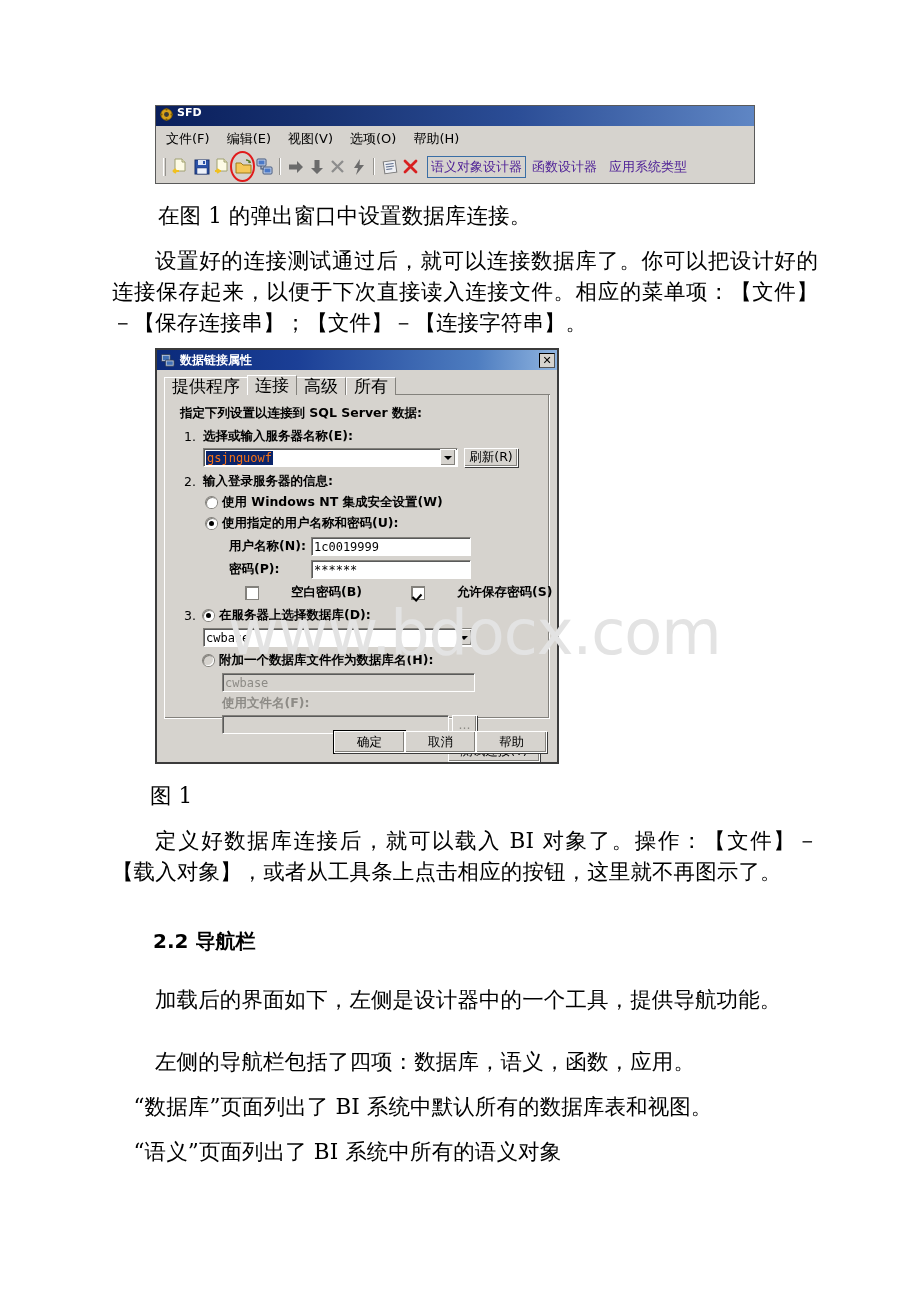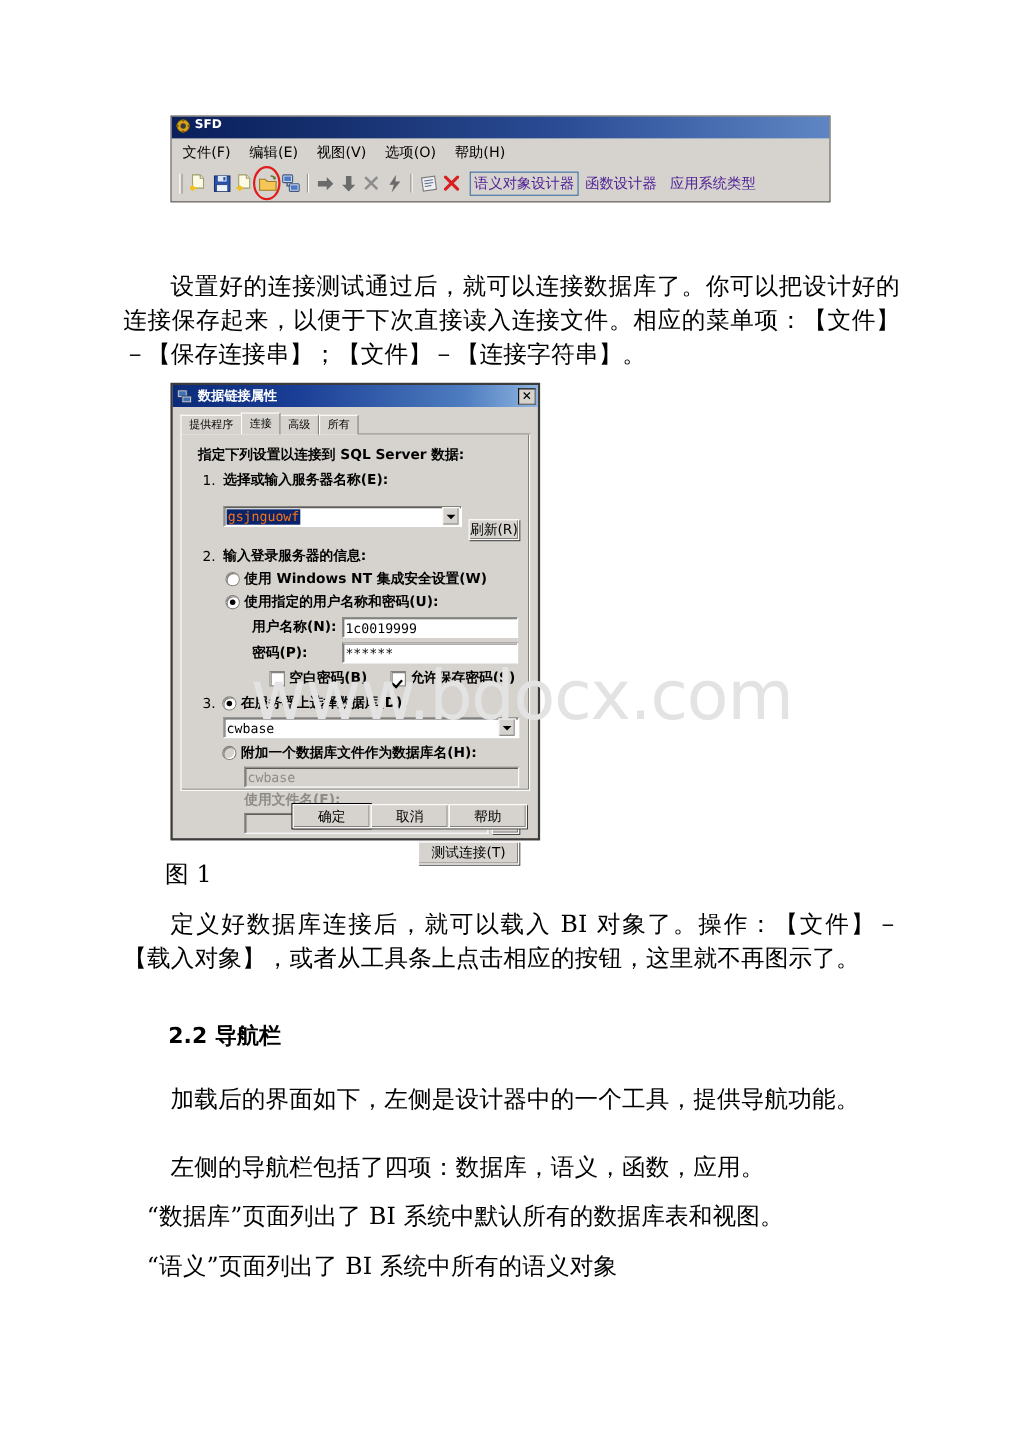--- a/index.html
+++ b/index.html
@@ -117,21 +117,21 @@
     width: 25px; height: 31px;
     border: 2px solid #e01b1b;
     border-radius: 50%;
     pointer-events: none;
   }
 
   
   #dlg {
     position: absolute;
     left: 155px; top: 348px;
-    width: 336px; height: 416px;
+    width: 404px; height: 416px;
     background: #d6d3ce;
     border: 2px solid #3b3b3b;
     font-family: "DejaVu Sans", "Liberation Sans", sans-serif;
   }
   #dlg-title {
     height: 20px;
     background: linear-gradient(to right, #0b2a7a 0%, #1b3f96 35%, #4e7dc0 80%, #8fb4e0 100%);
     display: flex; align-items: center;
     padding: 0 2px 0 4px;
   }
@@ -151,21 +151,21 @@
   #dlg-body { padding: 5px 7px 0 7px; }
 
   
   #tabstrip {
     display: flex; align-items: flex-end;
     height: 20px;
     position: relative;
     z-index: 2;
   }
   .dtab {
-    font-size: 10px;
+    font-size: 17px;
     padding: 2px 7px 2px 7px;
     background: #d6d3ce;
     border-top: 1px solid #fff;
     border-left: 1px solid #fff;
     border-right: 1px solid #83817c;
     color: #000;
     height: 18px;
     line-height: 13px;
     white-space: nowrap;
   }
@@ -413,20 +413,23 @@
       <span class="tab-btn active">语义对象设计器</span>
       <span style="width:3px"></span>
       <span class="tab-btn">函数设计器</span>
       <span style="width:6px"></span>
       <span class="tab-btn">应用系统类型</span>
 
       <span id="red-ellipse"></span>
     </div>
   </div>
 
+  <div class="doc-text" style="position:absolute; left:115px; top:200px; width:700px;">
+    <p class="para indent2">在图 1 的弹出窗口中设置数据库连接。</p>
+  </div>
 
   <div class="doc-text" style="position:absolute; left:112px; top:245px; width:706px;">
     <p class="para indent2" style="text-align:justify; text-align-last:left;">设置好的连接测试通过后，就可以连接数据库了。你可以把设计好的连接保存起来，以便于下次直接读入连接文件。相应的菜单项：【文件】－【保存连接串】；【文件】－【连接字符串】。</p>
   </div>
 
   <div id="dlg">
 
     <div id="dlg-title">
       <span style="display:flex;align-items:center">
         <svg width="14" height="13" viewBox="0 0 16 15">
@@ -458,21 +461,21 @@
           <span class="num">1.</span>
           <span class="lbl">选择或输入服务器名称(E):</span>
         </div>
         <div class="row" style="margin:3px 0 0 29px;">
           <div class="tfield" style="width:255px;">
             <span class="sel-text">gsjnguowf</span>
           </div>
           <div class="combo-arrow" style="margin-left:-18px; margin-right:8px;">
               <i></i>
             </div>
-          <div class="btn small" style="width:54px;margin-top:24px;">刷新(R)</div>
+          <div class="btn small" style="width:54px;">刷新(R)</div>
         </div>
 
         <div class="row" style="margin:6px 0 0 10px;">
           <span class="num">2.</span>
           <span class="lbl">输入登录服务器的信息:</span>
         </div>
         <div class="row" style="margin:4px 0 0 32px;">
           <span class="radio"></span>
           <span class="lbl">使用 Windows NT 集成安全设置(W)</span>
         </div>
@@ -486,21 +489,21 @@
           <div class="tfield" style="width:160px;">
             <span>1c0019999</span>
           </div>
         </div>
         <div class="row" style="margin:4px 0 0 55px;">
           <span class="lbl" style="width:82px;">密码(P):</span>
           <div class="tfield" style="width:160px;">
             <span>******</span>
           </div>
         </div>
-        <div class="row" style="margin:5px 0 0 72px;">
+        <div class="row" style="margin:5px 0 0 72px;gap:28px;">
           <span class="chk"></span>
           <span class="lbl" style="margin-right:22px;">空白密码(B)</span>
           <span class="chk on"></span>
           <span class="lbl">允许保存密码(S)</span>
         </div>
 
         <div class="row" style="margin:6px 0 0 10px;">
           <span class="num">3.</span>
           <span class="radio on"></span>
           <span class="lbl">在服务器上选择数据库(D):</span>

